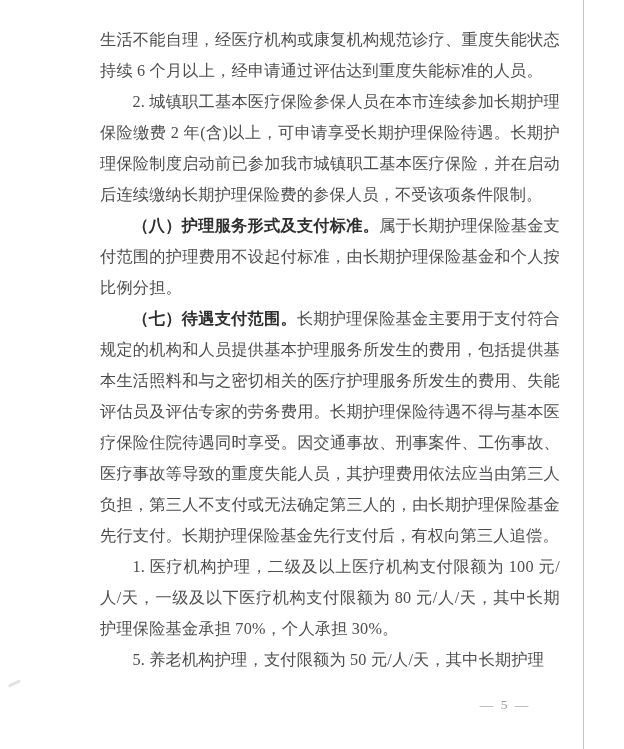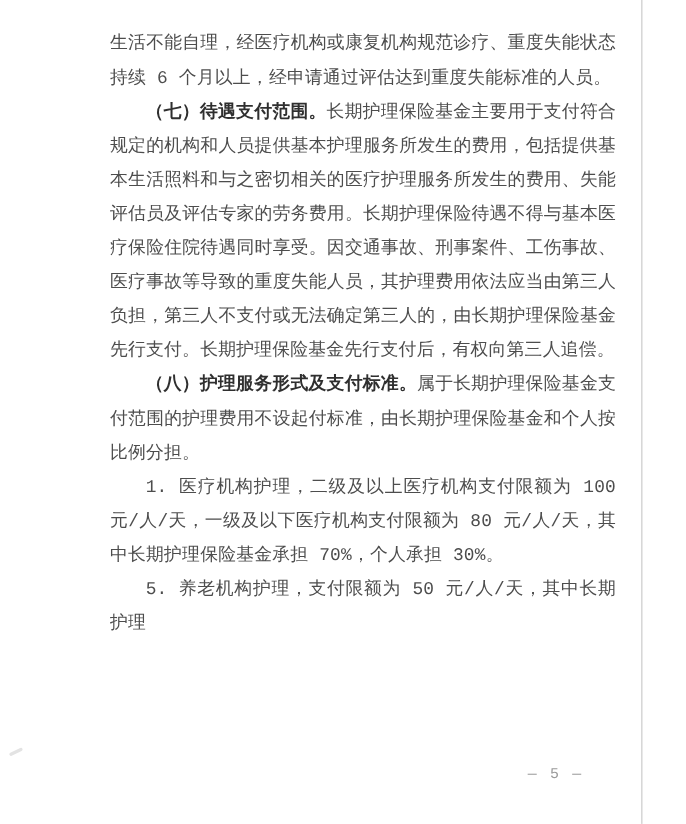--- a/index.html
+++ b/index.html
@@ -10,21 +10,21 @@
     width: 624px;
     height: 749px;
     background: #ffffff;
     overflow: hidden;
   }
   .page {
     position: relative;
     width: 624px;
     height: 582px;
     background: #ffffff;
-    font-family: Liberation Mono, monospace;
+    font-family: Liberation Serif, serif;
   }
   
   .scan-line {
     position: absolute;
     top: 0;
     left: 583px;
     width: 1px;
     height: 749px;
     background: #c6c6c6;
   }
@@ -75,24 +75,25 @@
 </head>
 <body>
 
 <div class="page">
   <div class="scan-line"></div>
   <div class="smudge"></div>
 
   <div class="content">
     <p class="para"><span>生活不能自理，经医疗机构或康复机构规范诊疗、重度失能状态持续 6 个月以上，经申请通过评估达到重度失能标准的人员。</span></p>
 
+    <p class="para indent"><span>2. 城镇职工基本医疗保险参保人员在本市连续参加长期护理保险缴费 2 年(含)以上，可申请享受长期护理保险待遇。长期护理保险制度启动前已参加我市城镇职工基本医疗保险，并在启动后连续缴纳长期护理保险费的参保人员，不受该项条件限制。</span></p>
+
+    <p class="para indent"><span class="lead">（八）护理服务形式及支付标准。</span><span>属于长期护理保险基金支付范围的护理费用不设起付标准，由长期护理保险基金和个人按比例分担。</span></p>
 
     <p class="para indent"><span class="lead">（七）待遇支付范围。</span><span>长期护理保险基金主要用于支付符合规定的机构和人员提供基本护理服务所发生的费用，包括提供基本生活照料和与之密切相关的医疗护理服务所发生的费用、失能评估员及评估专家的劳务费用。长期护理保险待遇不得与基本医疗保险住院待遇同时享受。因交通事故、刑事案件、工伤事故、医疗事故等导致的重度失能人员，其护理费用依法应当由第三人负担，第三人不支付或无法确定第三人的，由长期护理保险基金先行支付。长期护理保险基金先行支付后，有权向第三人追偿。</span></p>
-
-    <p class="para indent"><span class="lead">（八）护理服务形式及支付标准。</span><span>属于长期护理保险基金支付范围的护理费用不设起付标准，由长期护理保险基金和个人按比例分担。</span></p>
 
     <p class="para indent"><span>1. 医疗机构护理，二级及以上医疗机构支付限额为 100 元/人/天，一级及以下医疗机构支付限额为 80 元/人/天，其中长期护理保险基金承担 70%，个人承担 30%。</span></p>
 
     <p class="para indent"><span>5. 养老机构护理，支付限额为 50 元/人/天，其中长期护理</span></p>
   </div>
 
   <div class="page-number">— 5 —</div>
 </div>
 
 </body></html>

